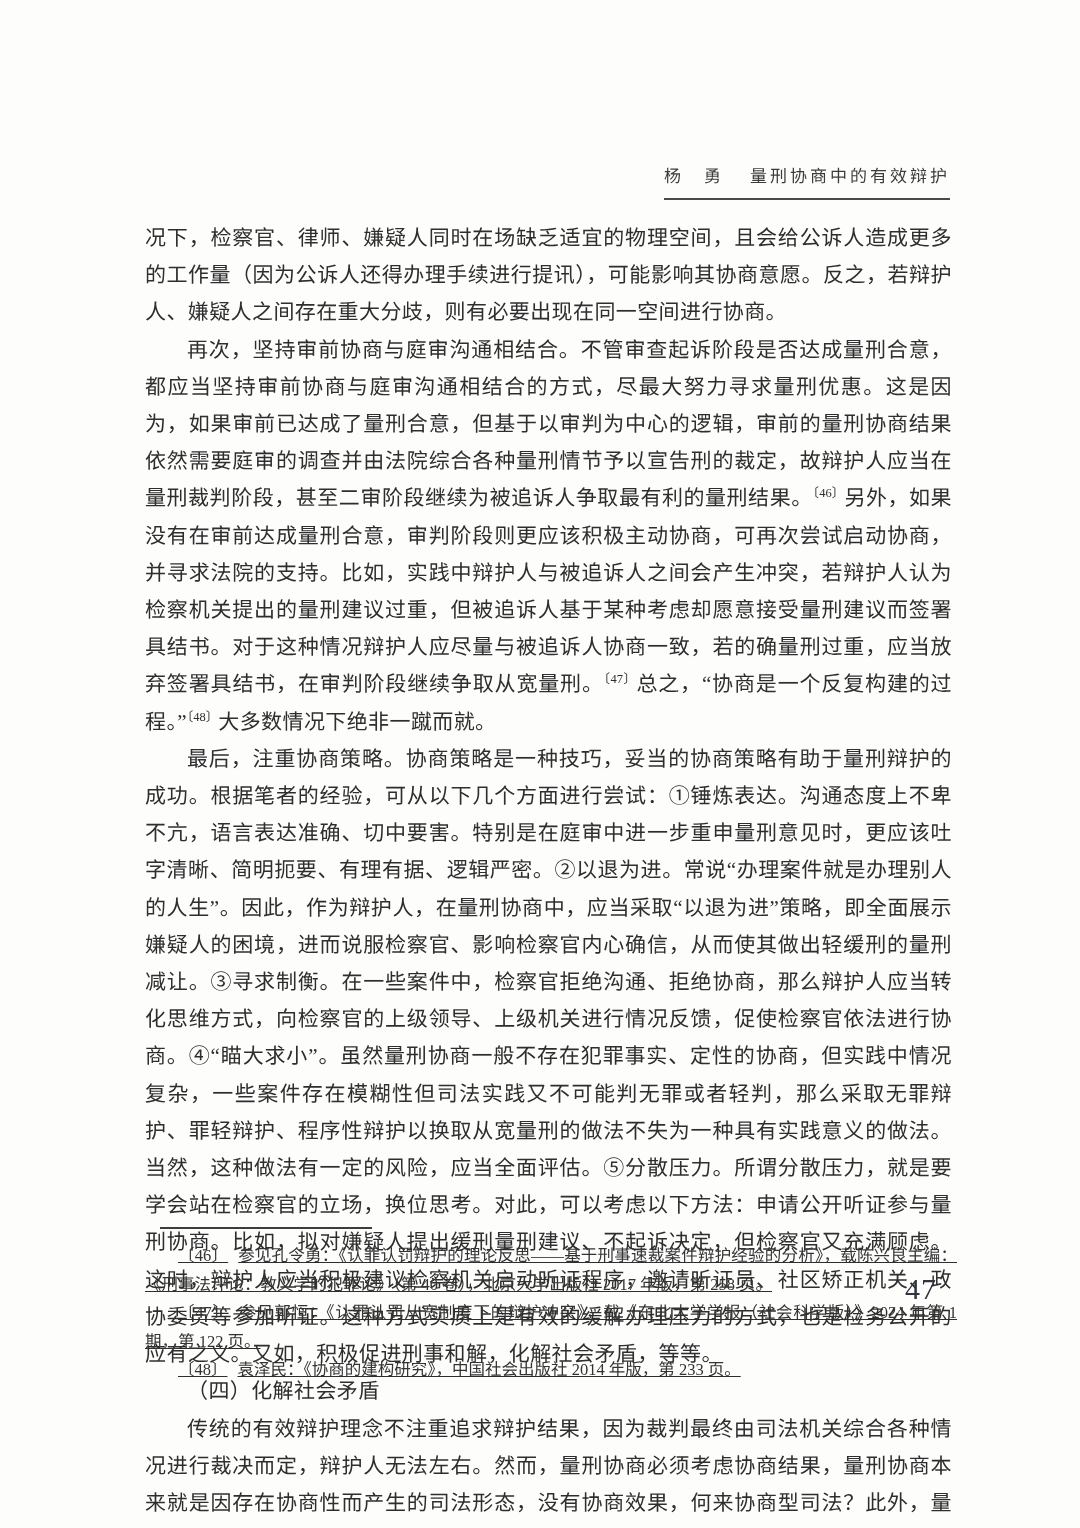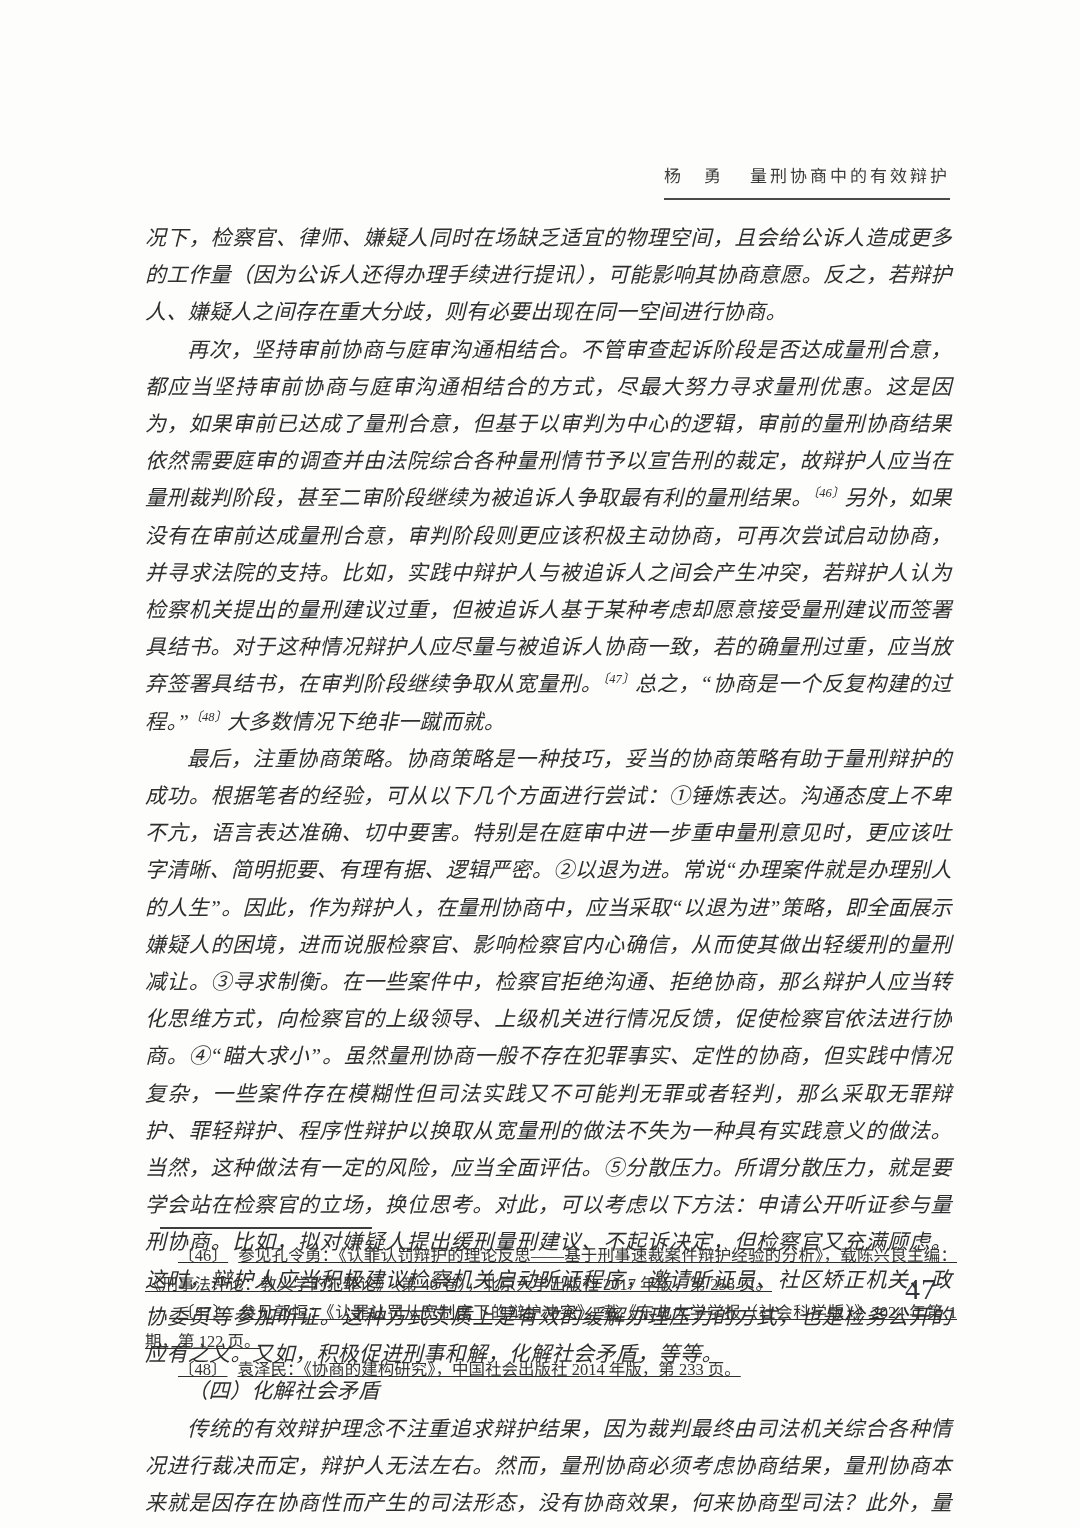--- a/index.html
+++ b/index.html
@@ -36,21 +36,20 @@
     left: 145px;
     width: 807px;
   }
   .body-text p.para {
     margin: 0;
     font-size: 21px;
     line-height: 37.2px;
     text-align: justify;
     text-justify: inter-ideograph;
     letter-spacing: 0.4px;
-    font-style: italic;
   }
   .body-text p.indent { text-indent: 2em; }
   .body-text p.heading { text-indent: 2em; }
   .body-text sup.fnref {
     font-size: 12.5px;
     line-height: 0;
     vertical-align: super;
     letter-spacing: 0;
   }
   .footnote-rule {

